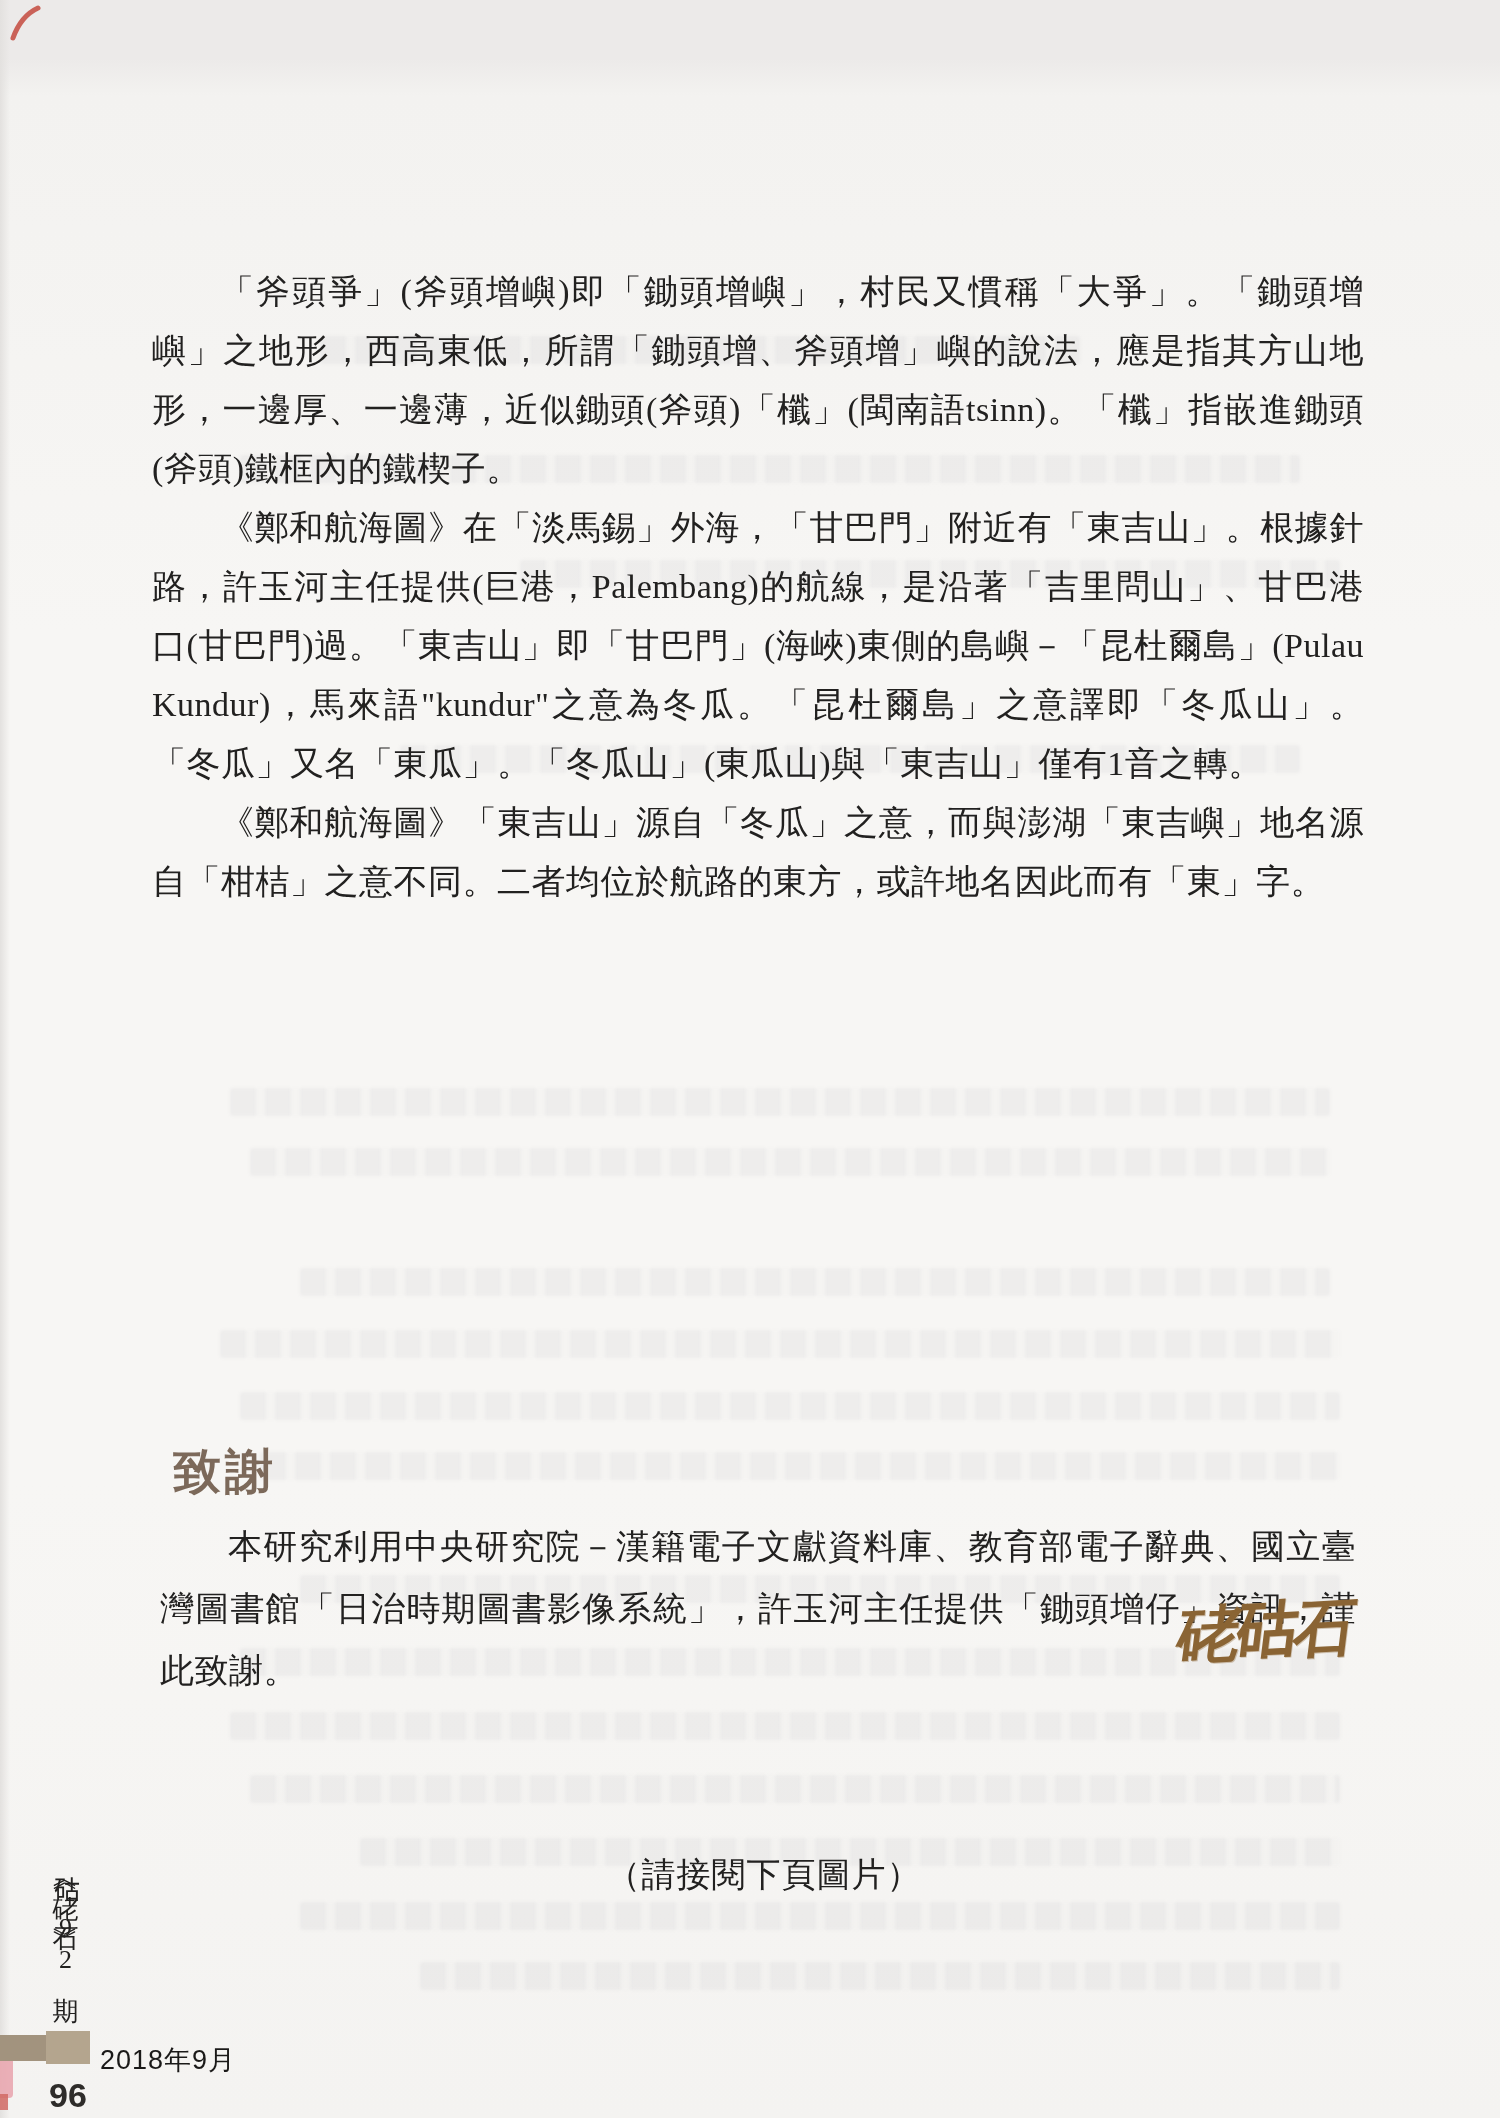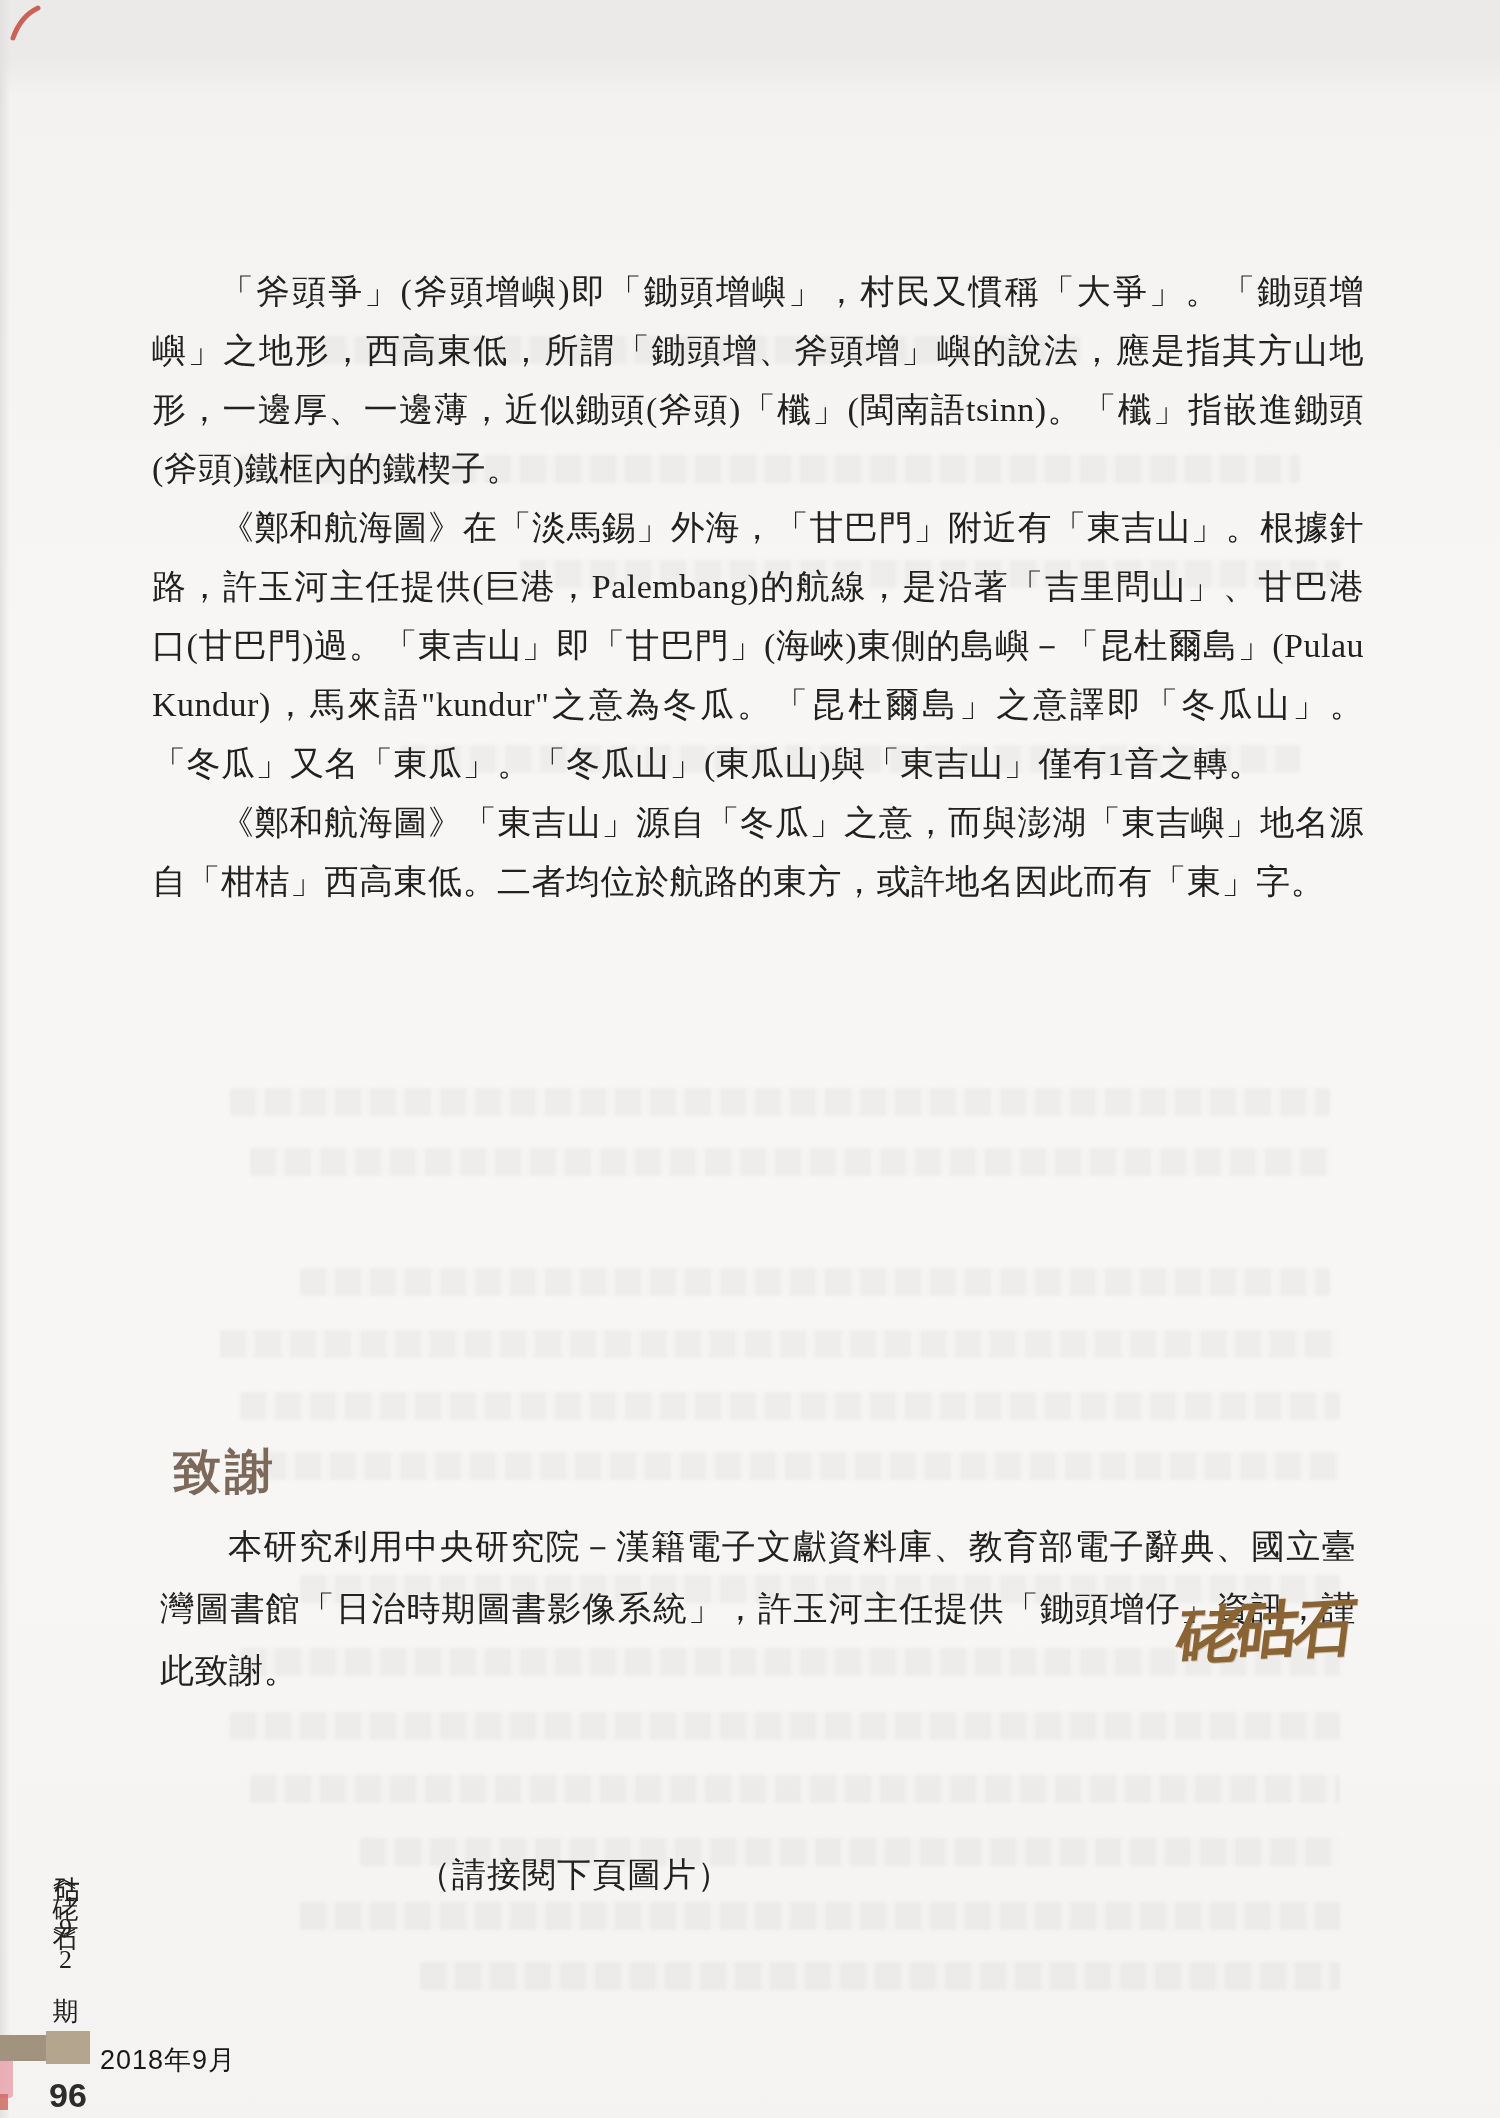--- a/index.html
+++ b/index.html
@@ -42,22 +42,22 @@
   
   .signature-stamp {
     position: absolute; left: 1178px; top: 1588px; width: 230px;
     font-size: 62px; font-weight: bold; color: #8a6434;
     transform: rotate(-3deg) skewX(-10deg);
     letter-spacing: -4px; white-space: nowrap;
     text-shadow: 1px 1px 0 rgba(138,100,52,0.35);
   }
   
   .continuation-note {
-    position: absolute; left: 417px; top: 1852px; width: 720px;
-    font-size: 34px; color: #222120; letter-spacing: 1px;
+    position: absolute; left: 404px; top: 1852px; width: 720px;
+    font-size: 34px; color: #222120; text-align: center; letter-spacing: 1px;
   }
   
   .journal-title-vertical {
     position: absolute; left: 48px; top: 1872px; height: 175px;
     writing-mode: vertical-rl; text-orientation: upright;
     font-size: 26px; color: #222120; letter-spacing: 3px;
   }
   
   .page-strip {
     position: absolute; left: 0; top: 2035px; width: 88px; height: 26px;
@@ -123,21 +123,21 @@
 
   <svg class="red-mark-top" width="34" height="40" viewBox="0 0 34 40">
     <path d="M4 34 C 9 20, 16 10, 29 4" stroke="#c44a3e" stroke-width="5" fill="none" stroke-linecap="round" opacity="0.85"></path>
   </svg>
   <div class="red-streak-bottom"></div>
   <div class="red-nub-bottom"></div>
 
   <div class="text-column">
     <p>「斧頭爭」(斧頭增嶼)即「鋤頭增嶼」，村民又慣稱「大爭」。「鋤頭增嶼」之地形，西高東低，所謂「鋤頭增、斧頭增」嶼的說法，應是指其方山地形，一邊厚、一邊薄，近似鋤頭(斧頭)「櫼」(閩南語tsinn)。「櫼」指嵌進鋤頭(斧頭)鐵框內的鐵楔子。</p>
     <p>《鄭和航海圖》在「淡馬錫」外海，「甘巴門」附近有「東吉山」。根據針路，許玉河主任提供(巨港，Palembang)的航線，是沿著「吉里問山」、甘巴港口(甘巴門)過。「東吉山」即「甘巴門」(海峽)東側的島嶼－「昆杜爾島」(Pulau Kundur)，馬來語"kundur"之意為冬瓜。「昆杜爾島」之意譯即「冬瓜山」。「冬瓜」又名「東瓜」。「冬瓜山」(東瓜山)與「東吉山」僅有1音之轉。</p>
-    <p>《鄭和航海圖》「東吉山」源自「冬瓜」之意，而與澎湖「東吉嶼」地名源自「柑桔」西高東低。二者均位於航路的東方，或許地名因此而有「東」字。</p>
+    <p>《鄭和航海圖》「東吉山」源自「冬瓜」之意，而與澎湖「東吉嶼」地名源自「柑桔」之意不同。二者均位於航路的東方，或許地名因此而有「東」字。</p>
   </div>
 
   <div class="ack-title">致謝</div>
   <div class="ack-body">
     <p>本研究利用中央研究院－漢籍電子文獻資料庫、教育部電子辭典、國立臺灣圖書館「日治時期圖書影像系統」，許玉河主任提供「鋤頭增仔」資訊，謹此致謝。</p>
   </div>
 
   <div class="signature-stamp">硓𥑮石</div>
 
   <div class="continuation-note">（請接閱下頁圖片）</div>

